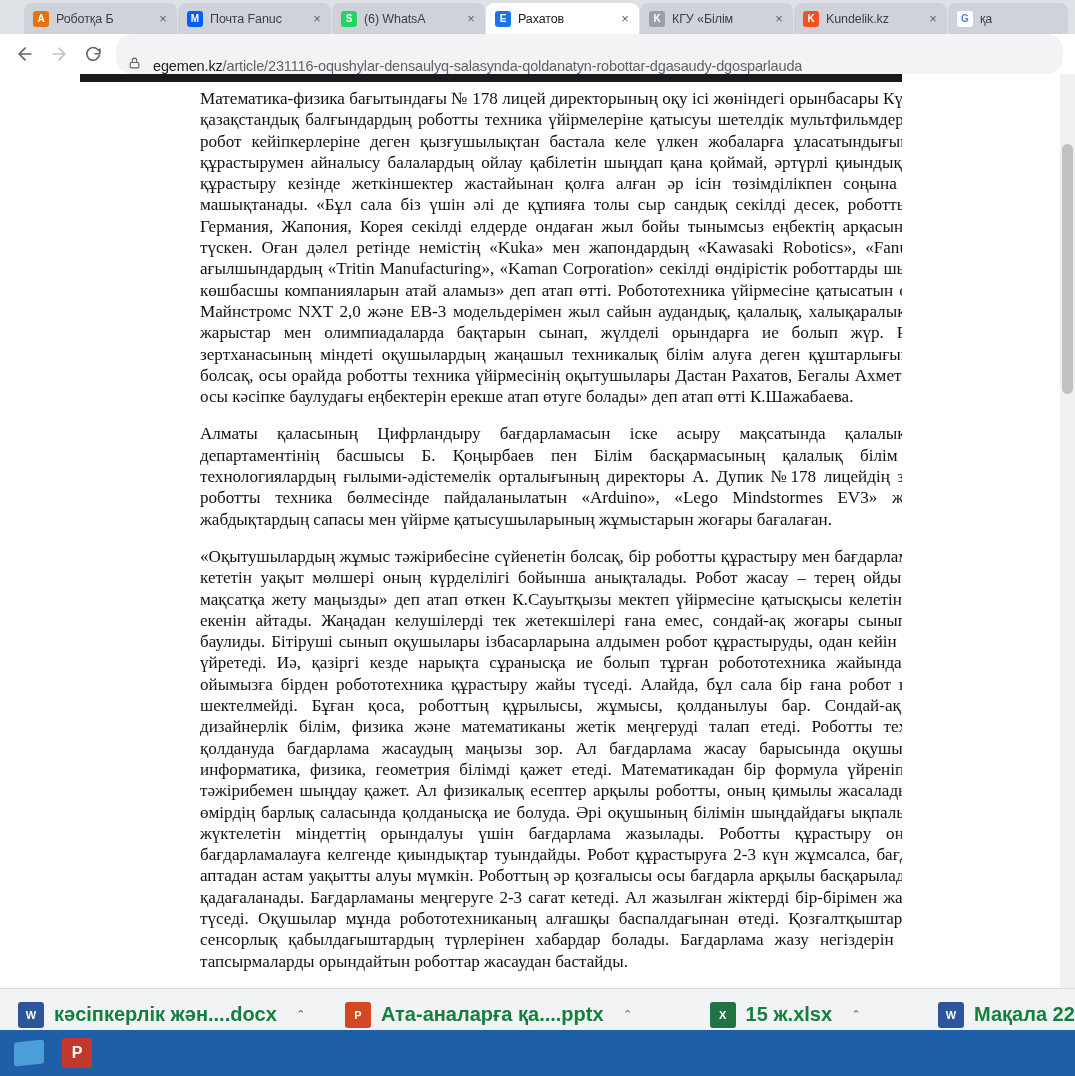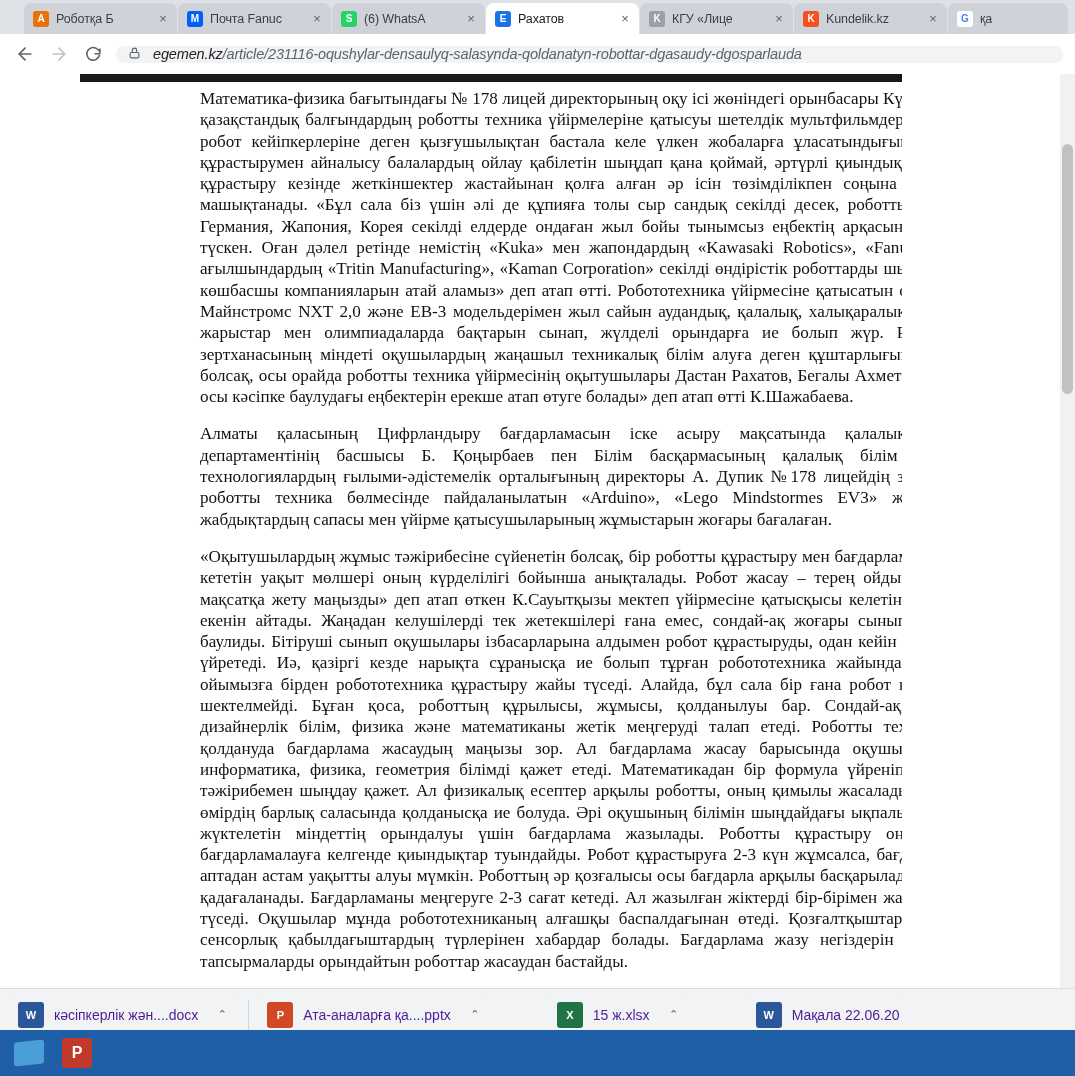--- a/index.html
+++ b/index.html
@@ -84,28 +84,27 @@
   }
   .navbtn {
     width: 34px; height: 34px;
     display: flex; align-items: center; justify-content: center;
     color: #5f6368;
     flex: 0 0 34px;
   }
   .navbtn svg { display: block; }
   .omnibox {
     flex: 1 1 auto;
-    height: 17px;
+    height: 40px;
     background: #f1f3f4;
     border-radius: 16px;
-    display: flex; align-items: flex-start;
+    display: flex; align-items: flex-end;
     margin-left: 6px; margin-right: 4px;
     padding: 0 12px;
     overflow: hidden;
-    font-style: italic;
   }
   .omnibox .lock { flex: 0 0 16px; margin-right: 9px; color: #5f6368; }
   .omnibox .url {
     font-size: 14.5px;
     color: #202124;
     white-space: nowrap;
     overflow: hidden;
     letter-spacing: -0.15px;
   }
   .omnibox .url .host { color: #202124; }
@@ -174,24 +173,25 @@
   }
   .dlitem .fileicon {
     width: 26px; height: 26px;
     border-radius: 3px;
     display: flex; align-items: center; justify-content: center;
     color: #fff; font-size: 11px; font-weight: bold;
     margin-right: 10px;
     flex: 0 0 26px;
   }
   .dlitem .fname {
-    font-size: 14px;
-    color: #4c1d95;
+    font-size: 20px;
+    color: #15803d;
     white-space: nowrap;
     font-family: "Liberation Sans", sans-serif;
+    font-weight: bold;
   }
   .dlitem .caret {
     margin-left: 14px;
     color: #5f6368;
     font-size: 11px;
     width: 20px;
     text-align: center;
   }
   .dl-sep {
     width: 1px; height: 30px;
@@ -255,21 +255,21 @@
     </div>
 
     <div class="tab active">
       <span class="favicon" style="background:#1a73e8">E</span>
       <span class="tab-title">Рахатов</span>
       <span class="tab-close">×</span>
     </div>
 
     <div class="tab">
       <span class="favicon" style="background:#9aa0a6">K</span>
-      <span class="tab-title">КГУ «Лице</span>
+      <span class="tab-title">КГУ «Білім</span>
       <span class="tab-close">×</span>
     </div>
 
     <div class="tab">
       <span class="favicon" style="background:#f4511e">K</span>
       <span class="tab-title">Kundelik.kz</span>
       <span class="tab-close">×</span>
     </div>
 
     <div class="tab partial">

